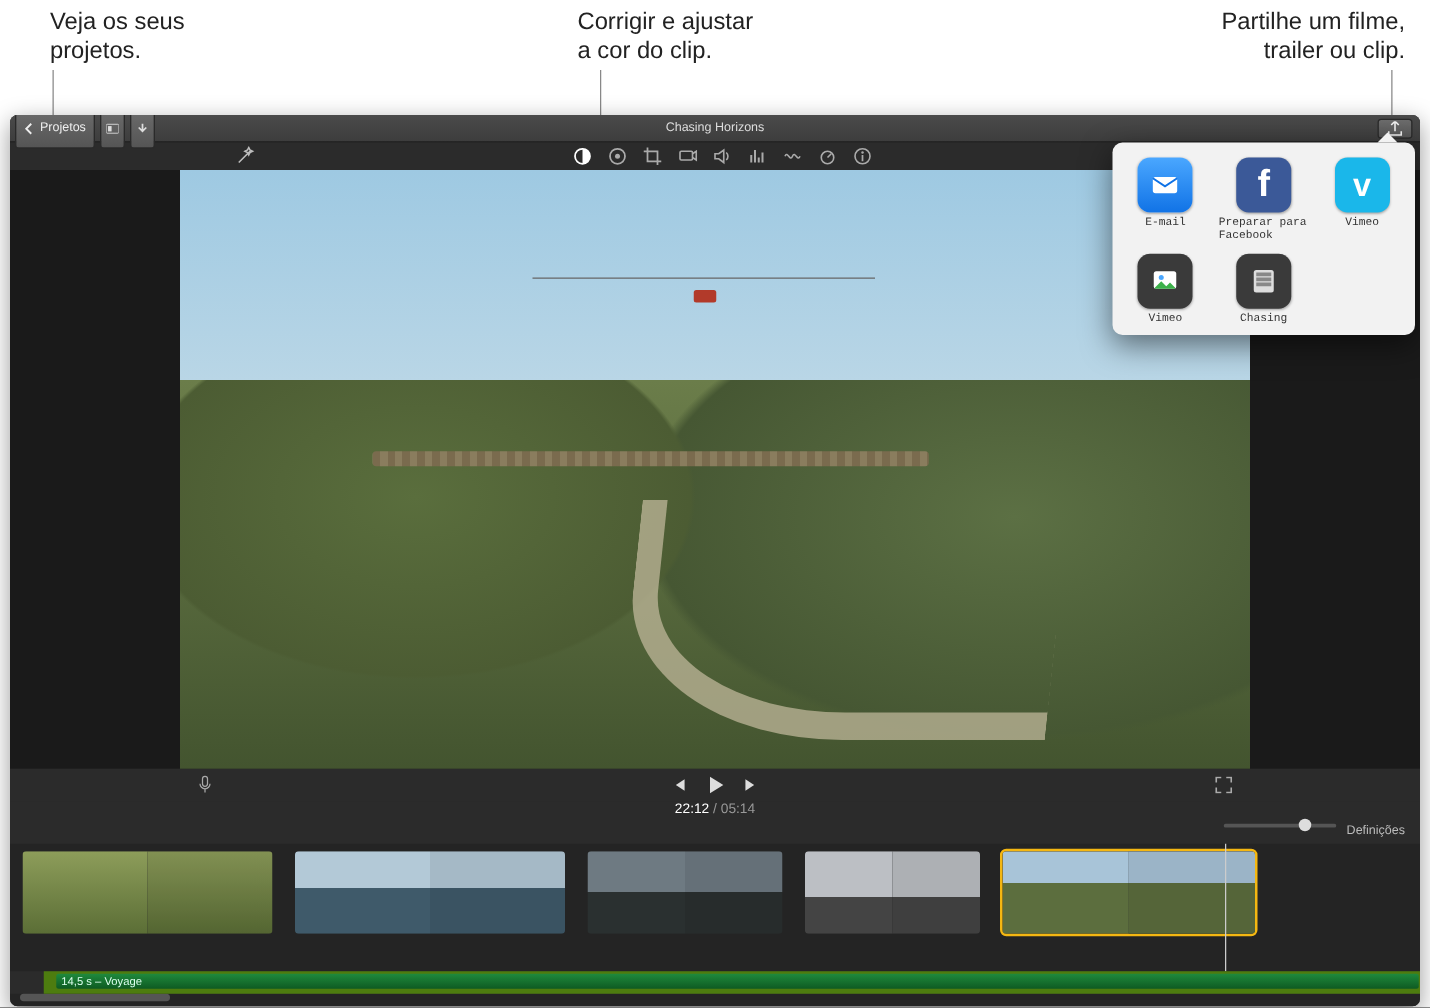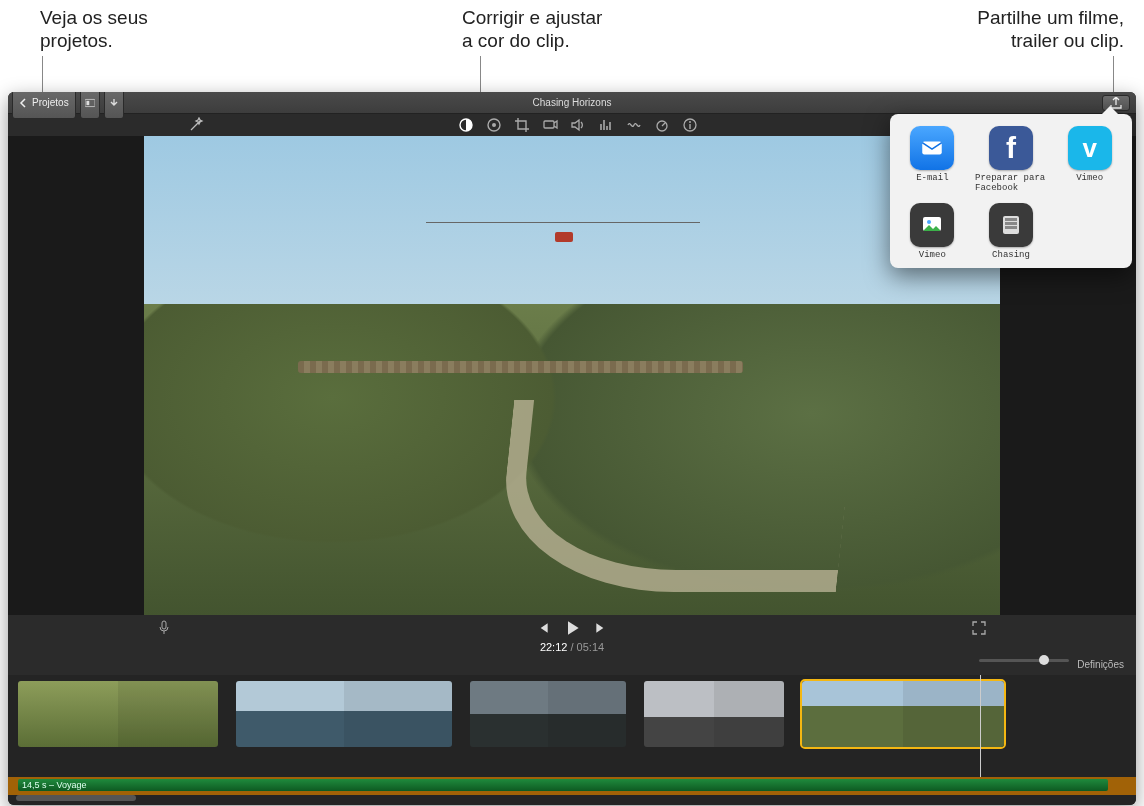--- a/index.html
+++ b/index.html
@@ -211,23 +211,24 @@
   .thumb-lake  { background: linear-gradient(#b3c9d7 0 45%, #3f5a6a 45% 100%); }
   .thumb-dark  { background: linear-gradient(#6e7a82 0 50%, #2a3030 50% 100%); }
   .thumb-road  { background: linear-gradient(#bcbfc4 0 55%, #444 55% 100%); }
   .thumb-mtn   { background: linear-gradient(#a8c4d8 0 38%, #5c6e3e 38% 100%); }
   .playhead-tl {
     position:absolute; top:0; bottom:0; width:1px; background:#ccc;
   }
 
   .audiolane {
     height: 18px;
-    background:#a16207;
+    background:#4d7c0f;
     padding: 0 10px;
     position:relative;
+    margin-left:27px;
   }
   .audio-clip {
     position:absolute; left:10px; top:2px; height:12px;
     background: linear-gradient(#1f8a3d,#0e5a22);
     border-radius:2px;
     color:#dfe; font-size:9px; line-height:12px;
     padding-left:4px;
     overflow:hidden;
   }
 

